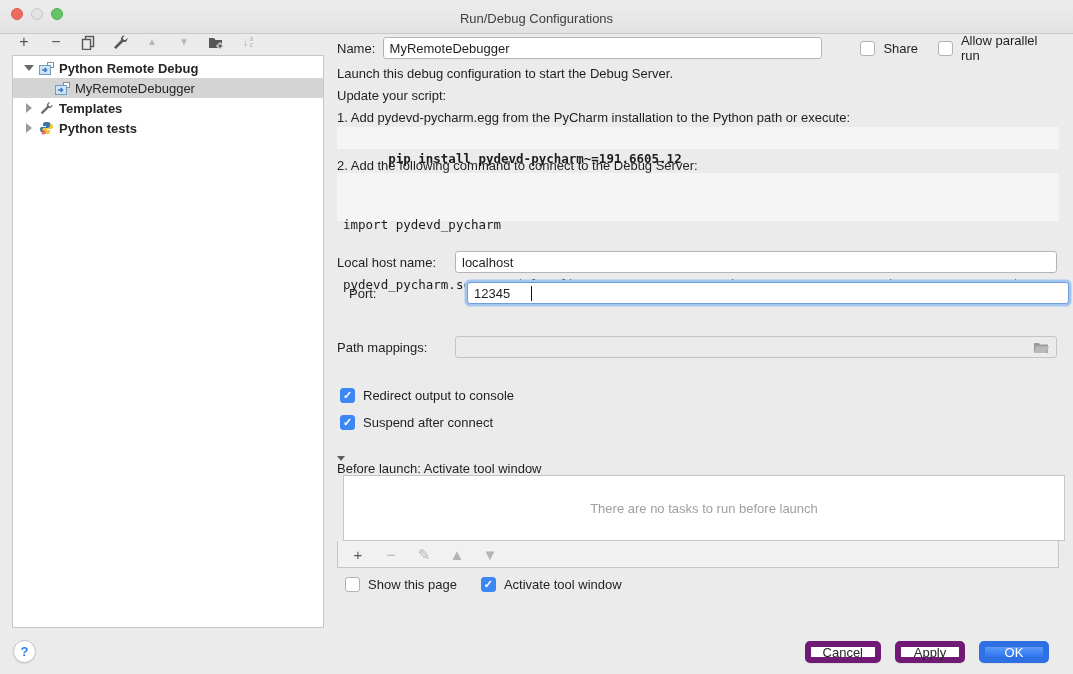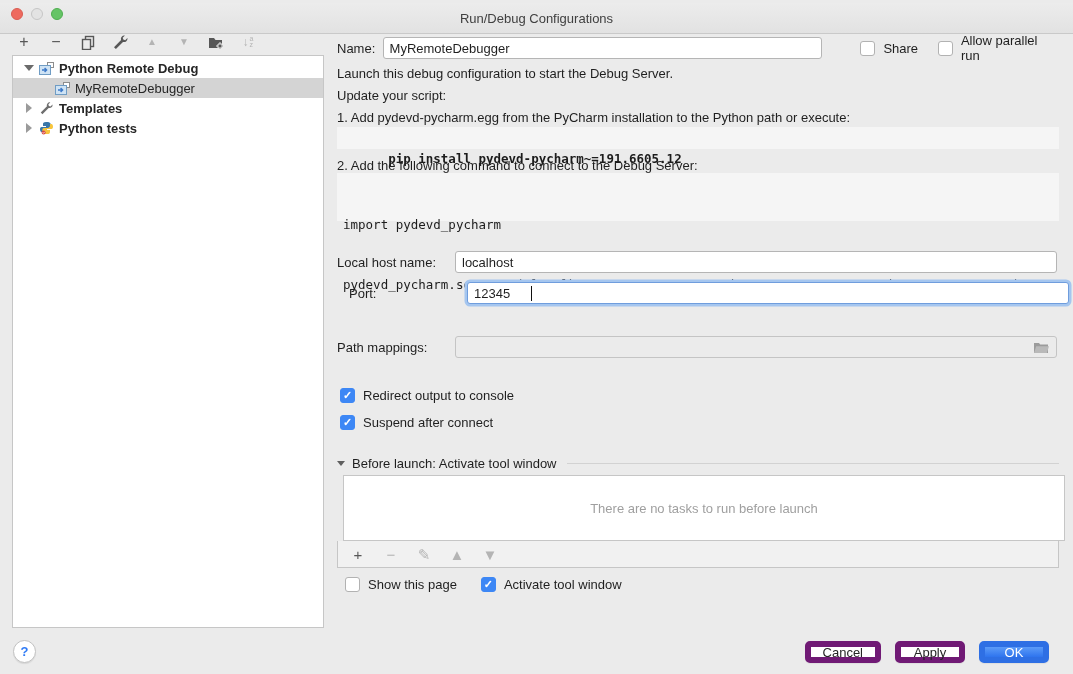--- a/index.html
+++ b/index.html
@@ -81,21 +81,21 @@
   .textline { position:absolute; left:0; white-space:nowrap; }
   
   .cb {
     width:15px; height:15px; border-radius:3px; flex:none;
     background:#fff; border:1px solid #b2b2b2; margin-right:8px;
     display:flex; align-items:center; justify-content:center;
   }
   .cb.checked { background:#3d87f5; border-color:#3d87f5; }
   .cb.checked::after { content:"✓"; color:#fff; font-size:11px; font-weight:bold; line-height:1; }
   
-  .bl-header { position:absolute; display:flex; align-items:center; width:722px; }
+  .bl-header { position:absolute; display:flex; align-items:flex-start; width:722px;flex-direction:column; }
   .bl-tri {
     width:0; height:0; border-left:4.5px solid transparent; border-right:4.5px solid transparent;
     border-top:5.5px solid #5f5f5f; margin-right:7px; flex:none;
   }
   .bl-line { flex:1; border-top:1px solid #d2d2d2; margin-left:10px; }
   .task-box {
     position:absolute; left:6px; width:722px; height:66px; background:#fff;
     border:1px solid #c6c6c6; display:flex; align-items:center; justify-content:center;
   }
   .task-empty { color:#9f9f9f; font-size:13px; }

